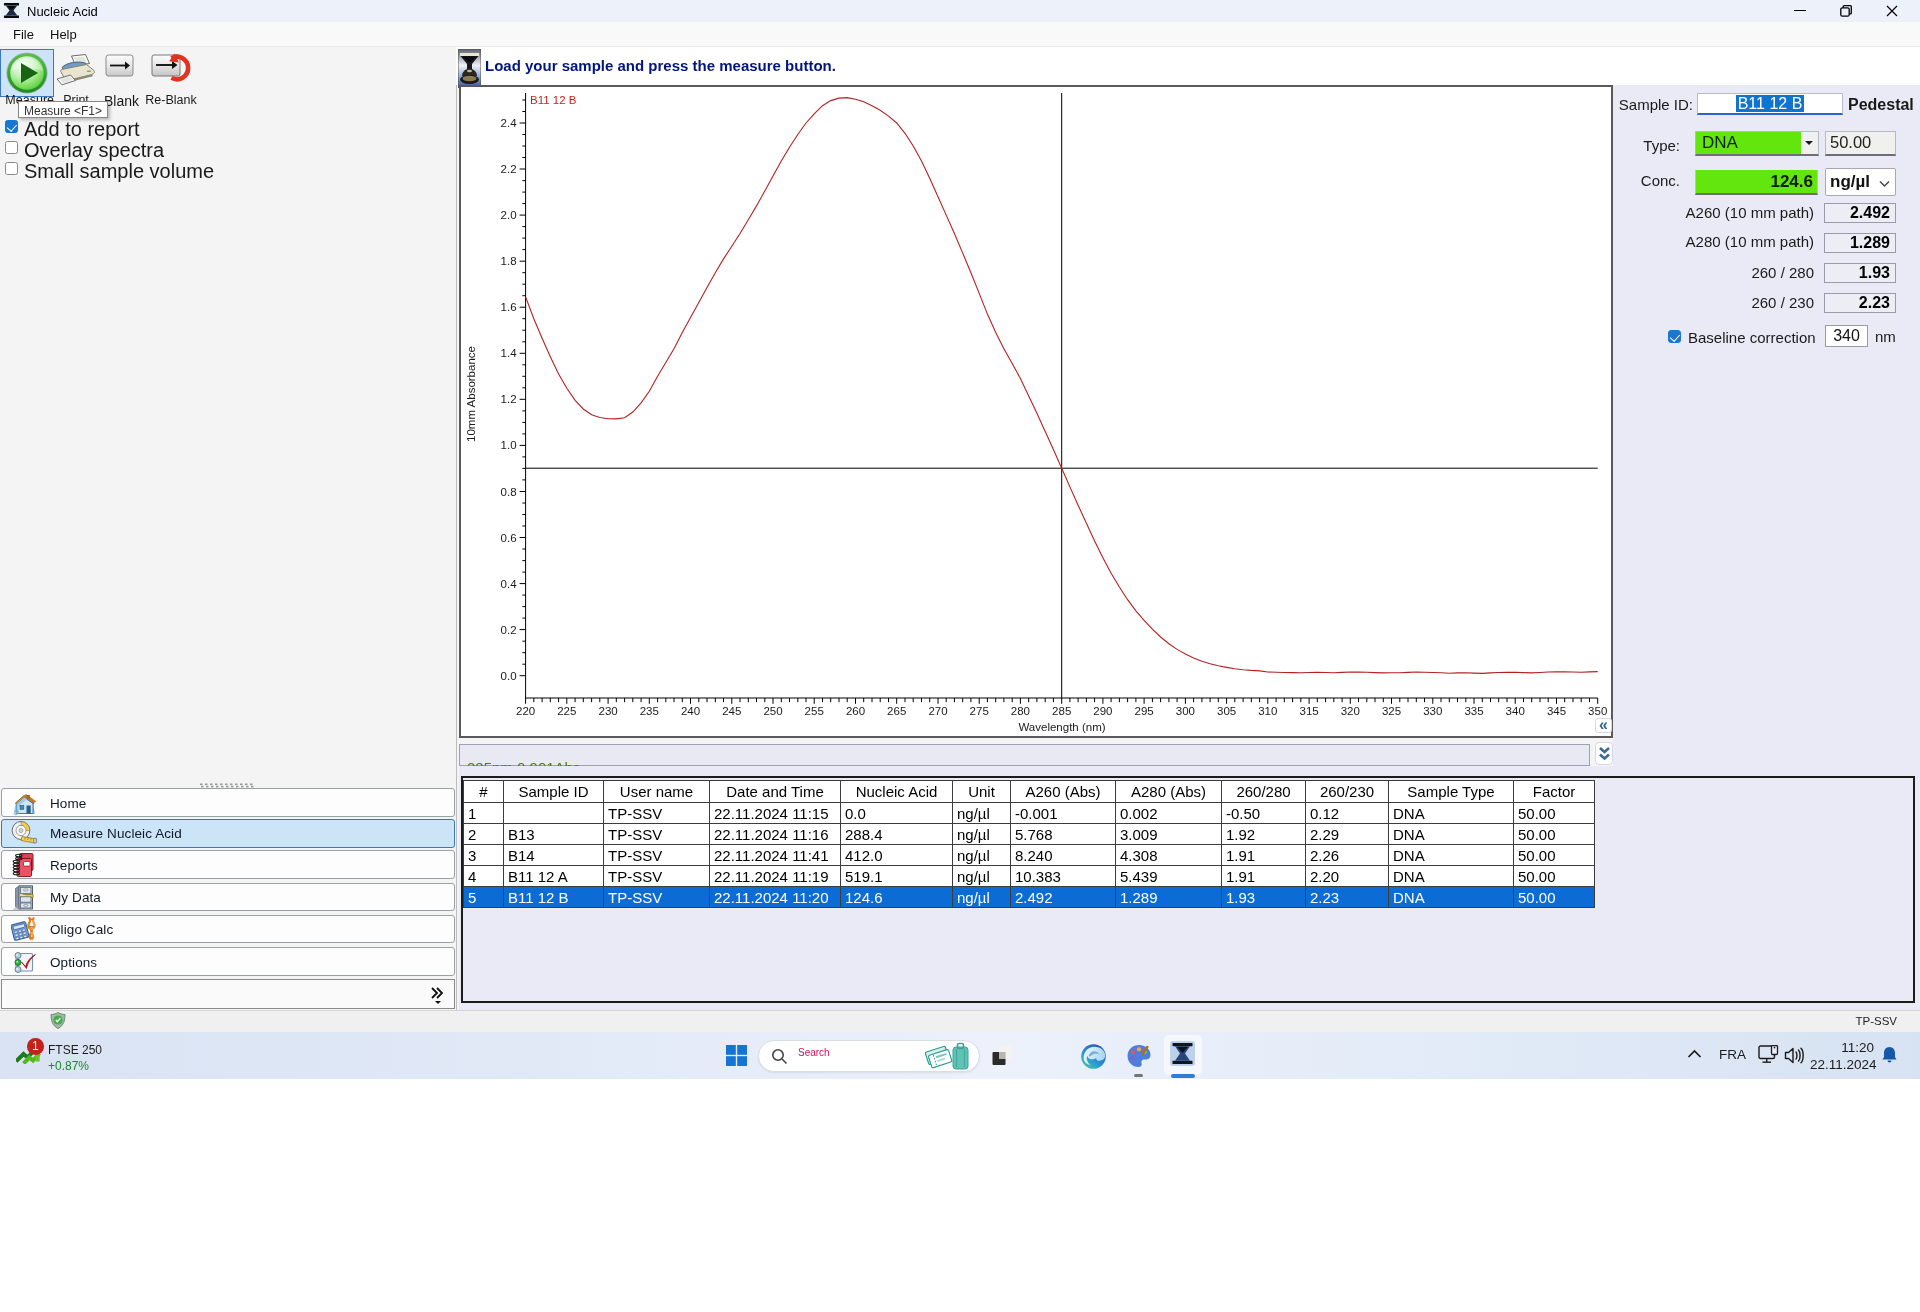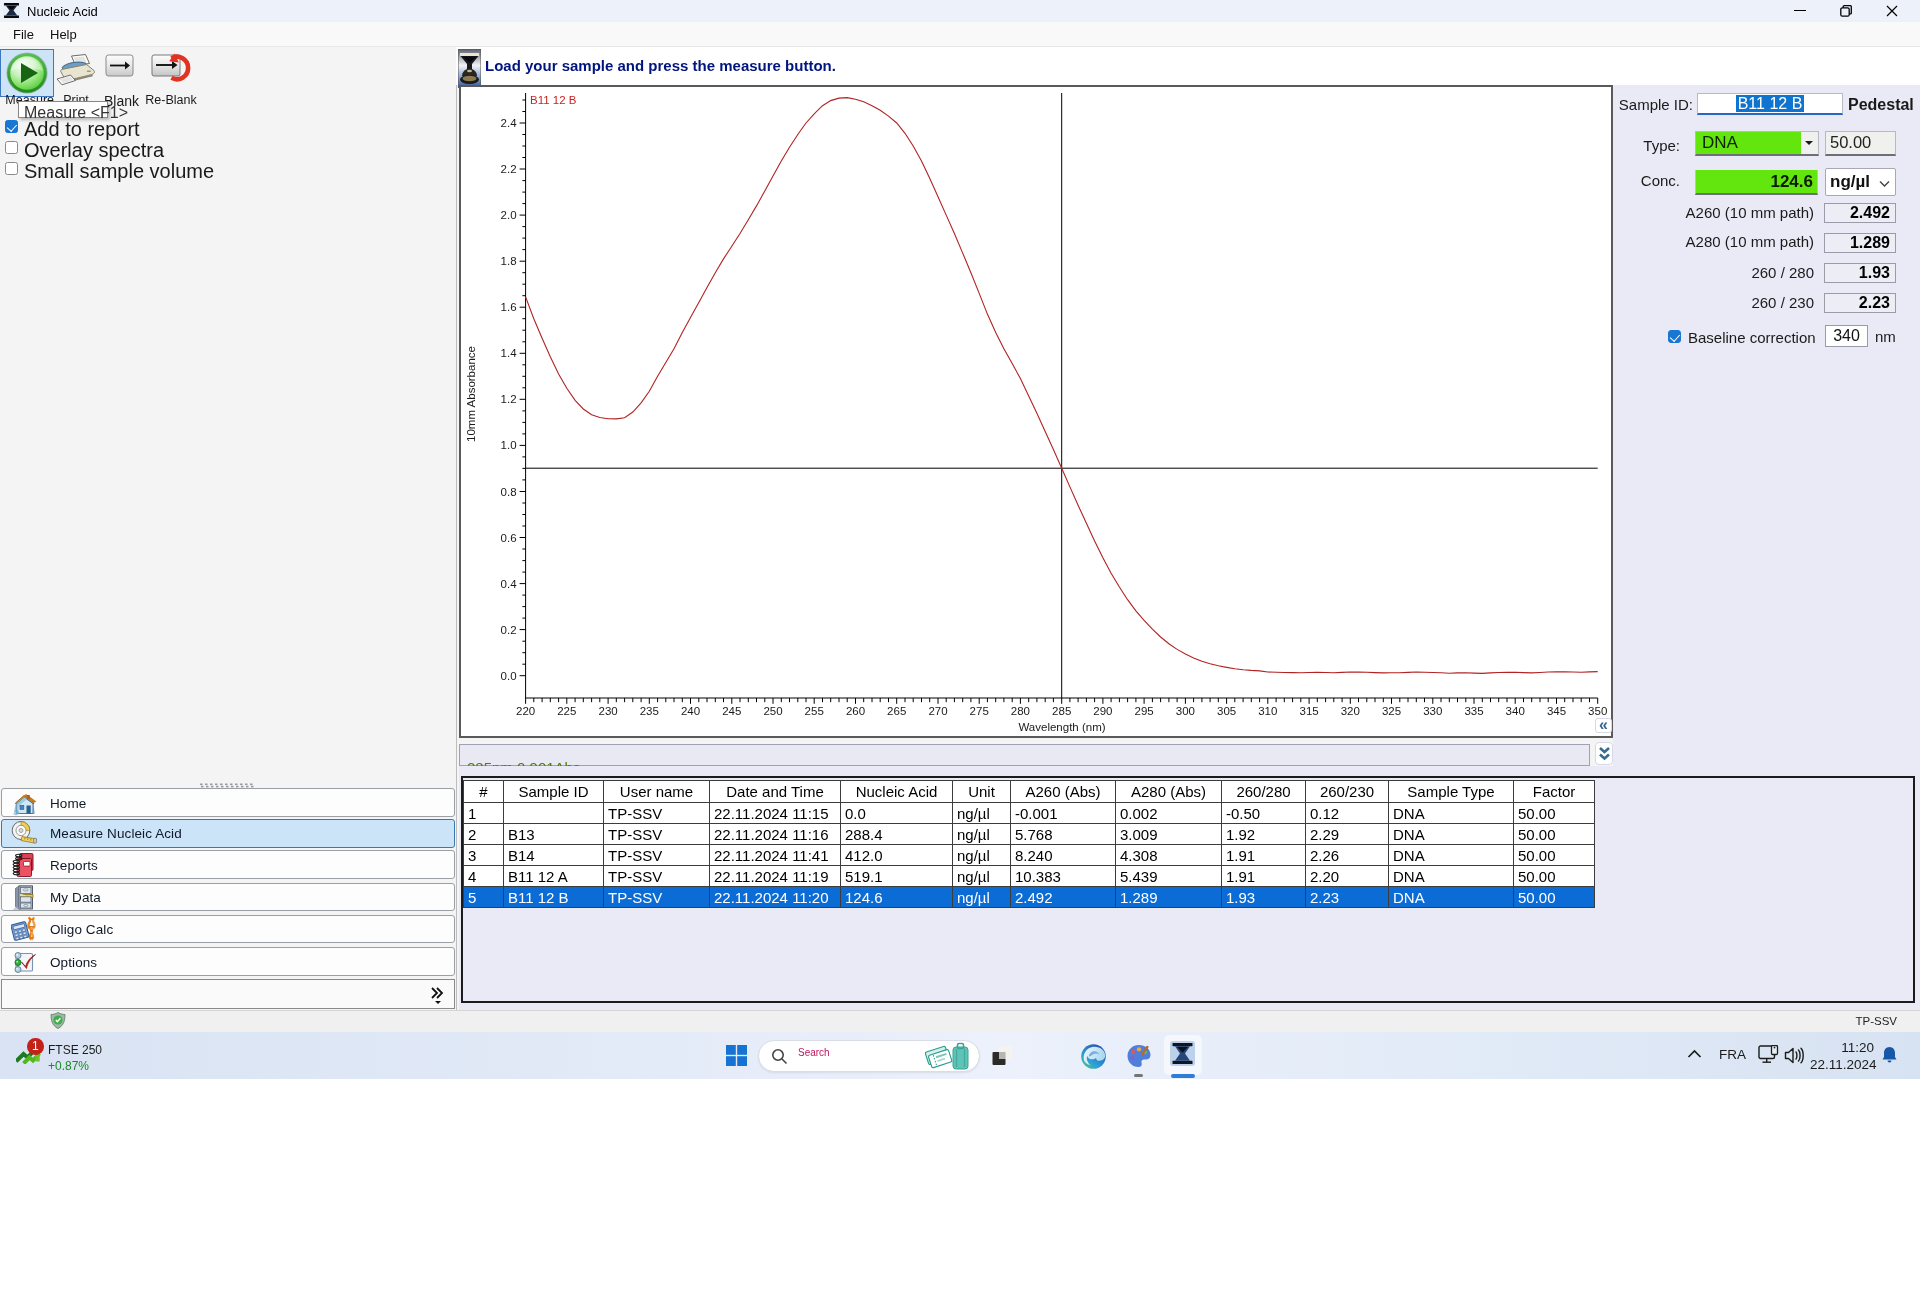--- a/index.html
+++ b/index.html
@@ -115,21 +115,21 @@
       </defs>
 <rect x="1" y="2" width="28" height="21" rx="2" fill="url(#bg2)" stroke="#787878" stroke-width="1"></rect>
 <line x1="5" y1="12" x2="22" y2="12" stroke="#111" stroke-width="1.9"></line>
 <path d="M21 8 L26.5 12 L21 16 Z" fill="#111"></path>
 <path d="M20.5 5.2 A 11.2 11.2 0 1 1 20.5 24.8" fill="none" stroke="#e23222" stroke-width="4.6"></path>
 <path d="M23.5 0.6 L18.2 8.2 L27.8 9.4 Z" fill="#e23222"></path>
 </svg></span>
 <span style="position:absolute;left:143px;top:93px;width:56px;text-align:center;font-size:12.5px;color:#1a1a1a;white-space:nowrap">Re-Blank</span>
 
 <div style="position:absolute;left:18px;top:101px;width:90px;height:17px;background:#fff;border:1px solid #888;box-shadow:2px 2px 3px rgba(0,0,0,0.25);z-index:5;white-space:nowrap">
-    <span style="position:absolute;left:5px;top:1.5px;font-size:16px;color:#333;white-space:nowrap">Measure &lt;F1&gt;</span>
+    <span style="position:absolute;left:5px;top:1.5px;font-size:12px;color:#333;white-space:nowrap">Measure &lt;F1&gt;</span>
   </div>
 
 <span class="cb on" style="left:5px;top:120px"></span>
 <span class="cblabel" style="left:24px;top:118px">Add to report</span>
 <span class="cb" style="left:5px;top:141px"></span>
 <span class="cblabel" style="left:24px;top:139px">Overlay spectra</span>
 <span class="cb" style="left:5px;top:162px"></span>
 <span class="cblabel" style="left:24px;top:160px">Small sample volume</span>
 
 <div id="msgbar">

